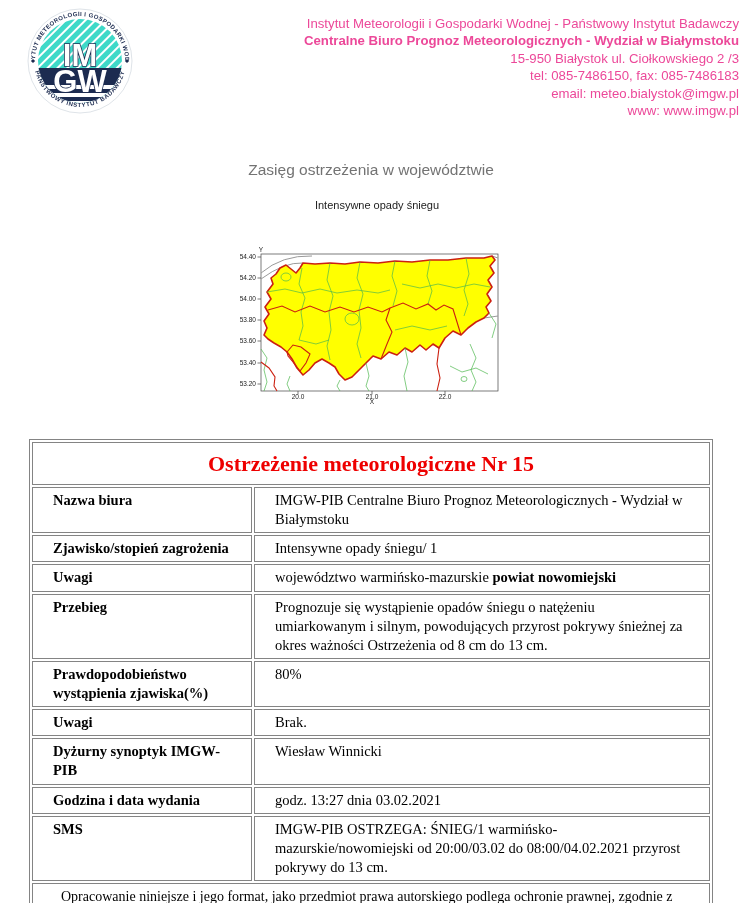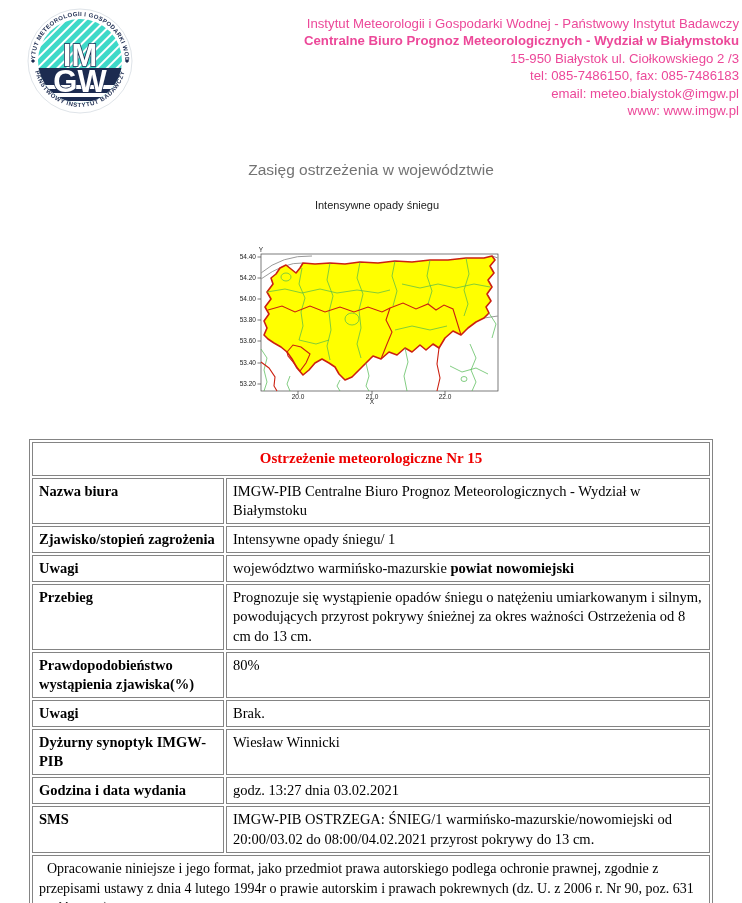--- a/index.html
+++ b/index.html
@@ -18,25 +18,25 @@
   .sec-sub{position:absolute;top:199px;left:0;width:100%;text-align:center;
            font-size:11px;color:#222;padding-left:6px;}
 
   
   .map-wrap{position:absolute;top:246px;left:50%;transform:translateX(-50%);}
 
   
   .tbl-wrap{position:absolute;top:439px;left:29px;width:684px;}
   table.warn{border-collapse:separate;border-spacing:2px;width:100%;
              border:1px solid #848484;background:#fff;}
-  table.warn td{border:1px solid #848484;padding:3px 6px;vertical-align:top;
+  table.warn td{border:1px solid #848484;padding:3px 20px;vertical-align:top;
                 font-family:"Liberation Serif",serif;font-size:14.5px;line-height:1.32;}
   td.lbl{width:178px;font-weight:bold;}
   tr.title-row td{text-align:center;font-weight:bold;color:#ee0000;
-                  font-size:15px;padding:6px 0;}
+                  font-size:22px;padding:6px 0;}
   td.note{padding:4px 8px;}
   .note p{margin:0;text-indent:8px;font-size:14px;line-height:1.42;}
 </style>
 </head>
 <body>
 
 <div class="page">
 
   <svg class="logo" viewBox="0 0 106 106">
     <defs>

